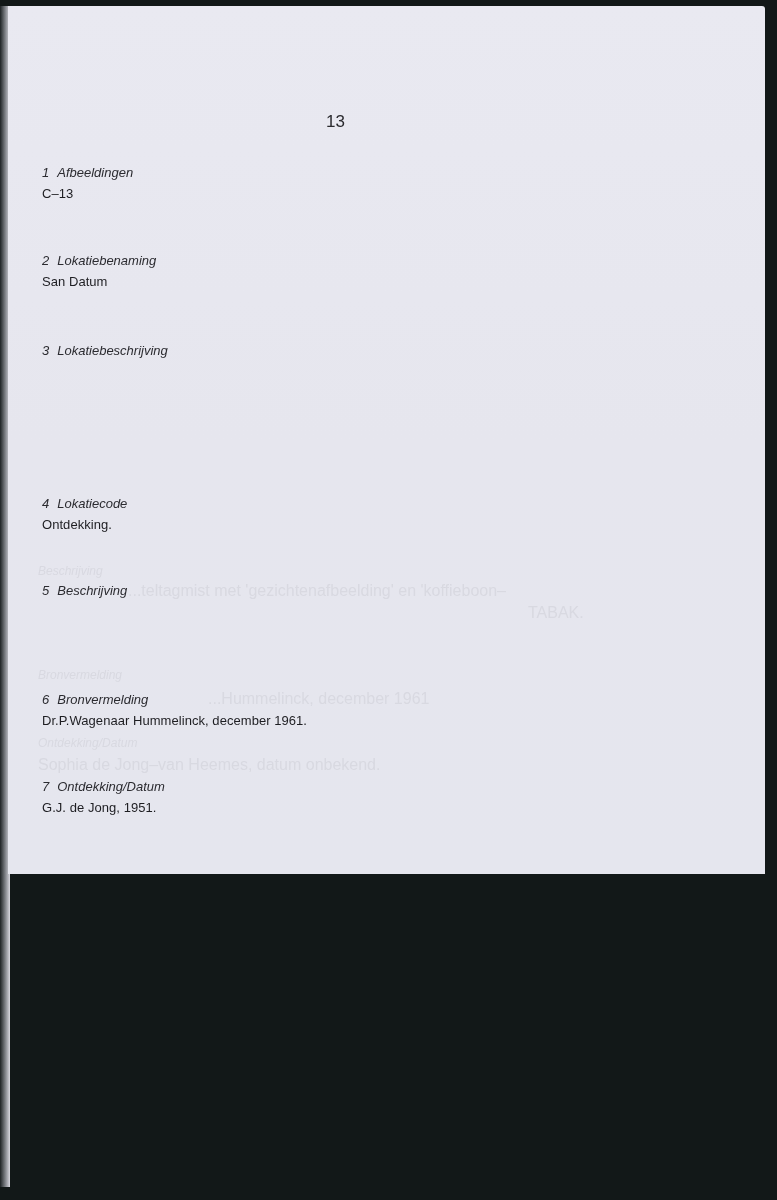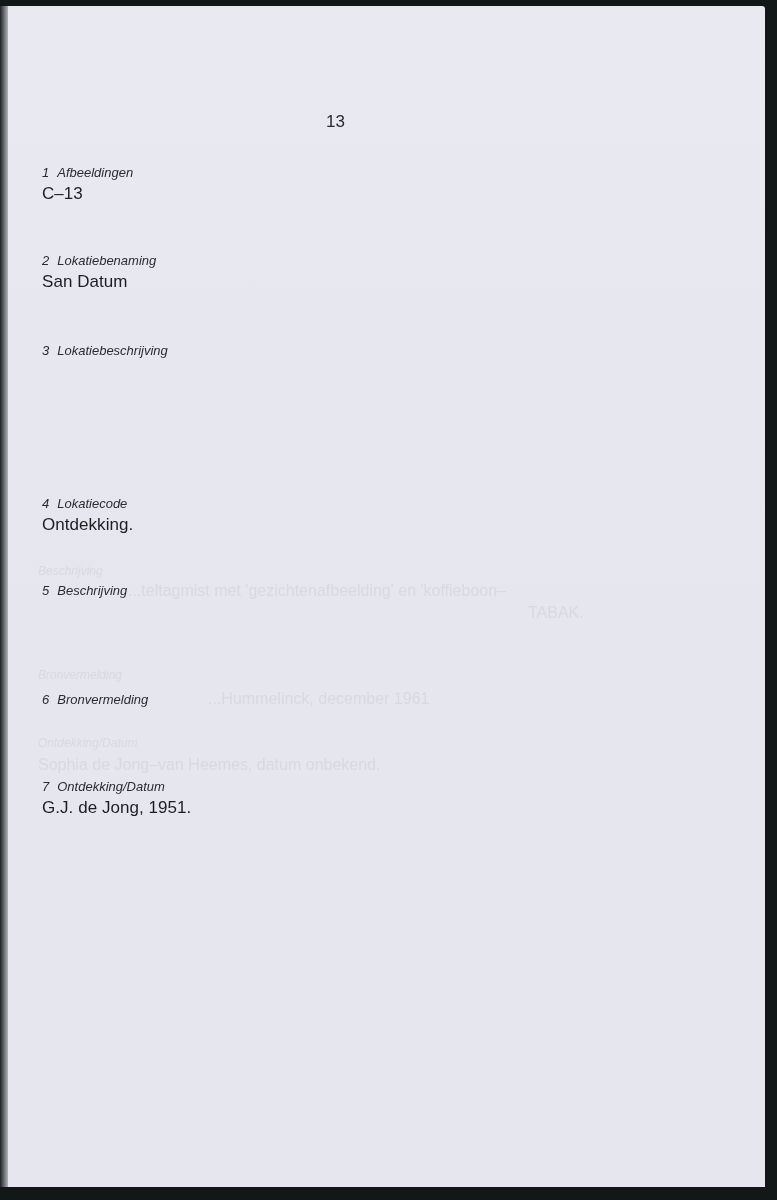--- a/index.html
+++ b/index.html
@@ -14,21 +14,21 @@
       position: relative;
       width: 777px;
       height: 1200px;
       background: #121818;
     }
     .page {
       position: absolute;
       left: 8px;
       top: 6px;
       width: 757px;
-      height: 1181px;
+      height: 868px;
       background: linear-gradient(180deg, #e9e9f1 0%, #e6e6ee 50%, #e5e6ee 100%);
       border-top-right-radius: 3px;
       text-decoration: underline;
     }
     .page-shadow-left {
       position: absolute;
       left: 0;
       top: 6px;
       width: 10px;
       height: 1181px;
@@ -51,21 +51,21 @@
     .section .label {
       font-style: italic;
       font-size: 13px;
       line-height: 16px;
       color: #2b2b30;
       display: flex;
       gap: 8px;
     }
     .section .label .num { font-style: italic; }
     .section .value {
-      font-size: 17px;
+      font-size: 13px;
       line-height: 21.5px;
       margin-top: 2px;
       letter-spacing: 0.05px;
       white-space: pre-line;
     }
     .ghost {
       position: absolute;
       font-family: "Liberation Sans", sans-serif;
       color: rgba(120,120,135,0.12);
       font-size: 16px;
@@ -126,20 +126,21 @@
         <span class="num">5</span>
         <span>Beschrijving</span>
       </div>
     </div>
 
     <div class="section" style="top:686px; left:34px;">
       <div class="label">
         <span class="num">6</span>
         <span>Bronvermelding</span>
       </div>
+      <div class="value">Dr.P.Wagenaar Hummelinck, december 1961.</div>
     </div>
 
     <div class="section" style="top:773px; left:34px;">
       <div class="label">
         <span class="num">7</span>
         <span>Ontdekking/Datum</span>
       </div>
       <div class="value">G.J. de Jong, 1951.</div>
     </div>
 

